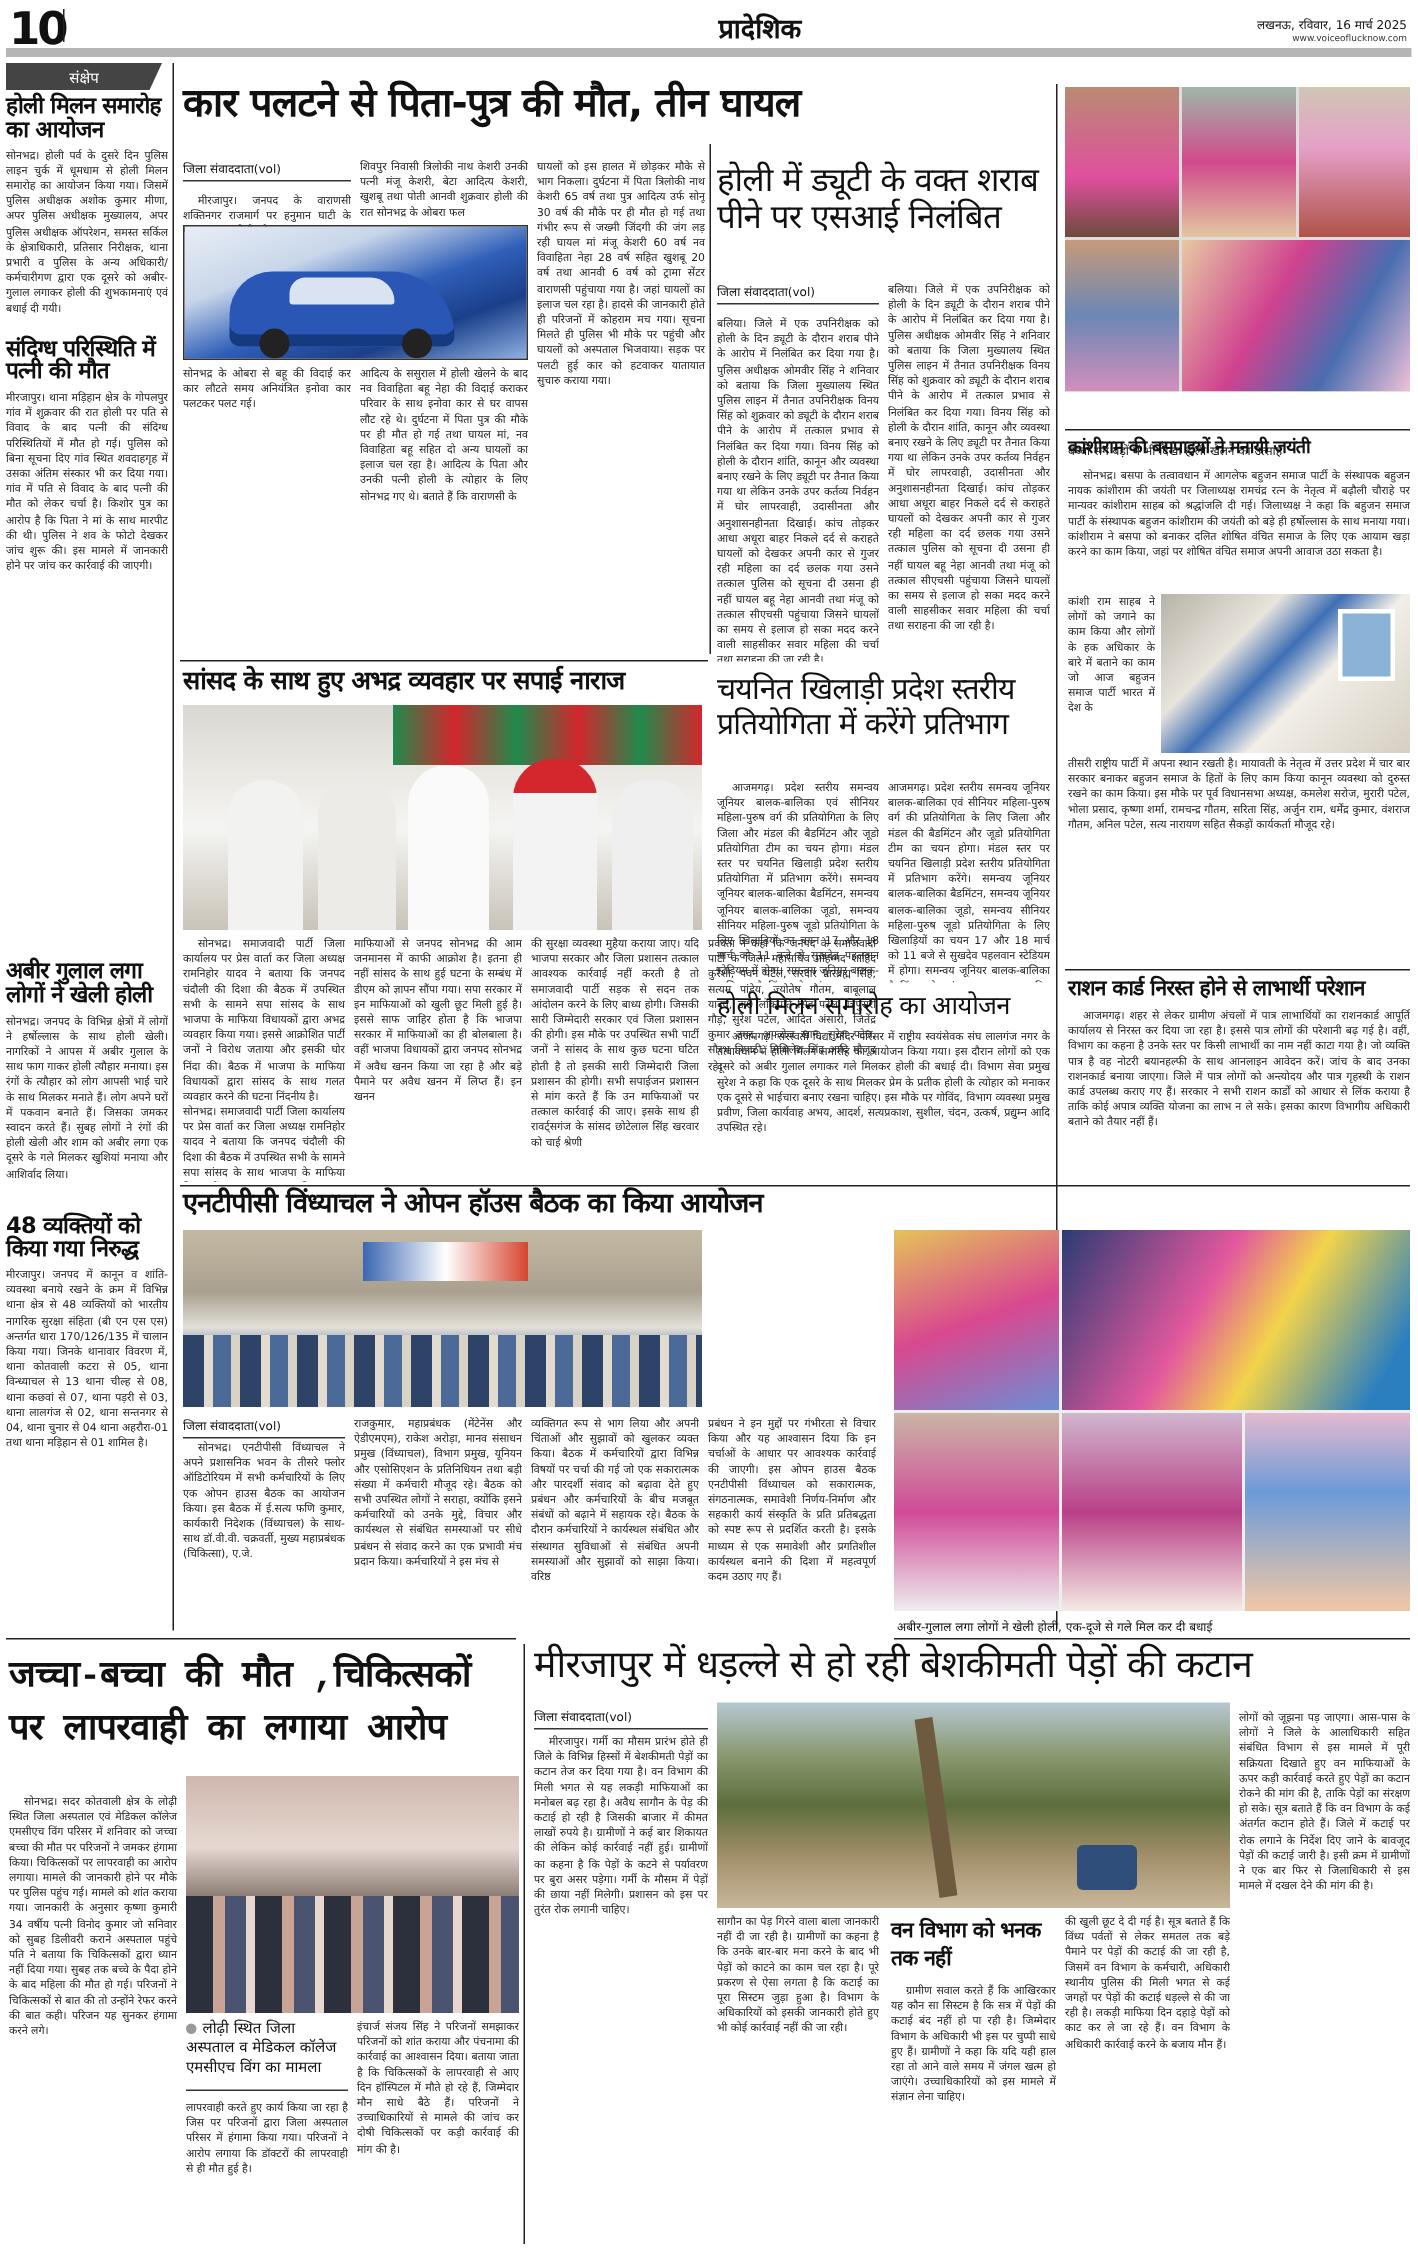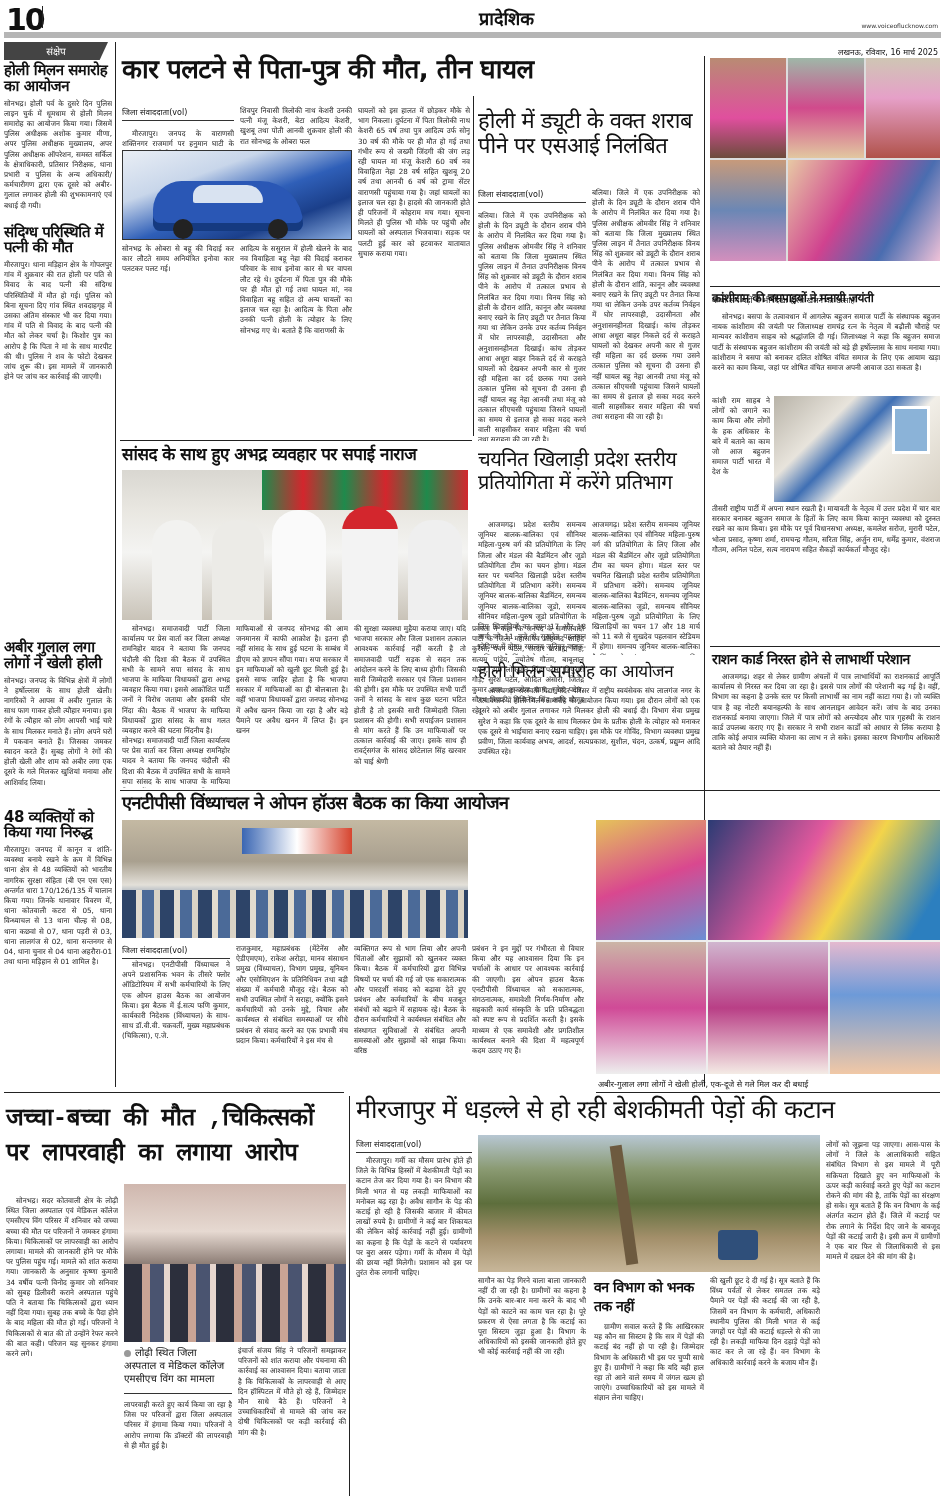--- a/index.html
+++ b/index.html
@@ -3,21 +3,21 @@
 <meta charset="utf-8">
 <style>
   * { box-sizing: border-box; margin: 0; padding: 0; }
   html, body { width: 945px; height: 1500px; background: #fff; overflow: hidden; }
   body { font-family: "DejaVu Sans", "Liberation Sans", sans-serif; color: #111; position: relative; }
   .abs { position: absolute; }
   .masthead-num { font-size: 30px; font-weight: bold; letter-spacing: -2px; }
   .masthead-title { font-size: 26px; font-weight: bold; }
   .masthead-title .mid { color: #888; }
   .section-title { font-size: 18px; font-weight: bold; }
-  .dateline { font-size: 8px; text-align: right; margin-top: 36px; }
+  .dateline { font-size: 8px; text-align: right; }
   .site { font-size: 6px; text-align: right; color: #333; }
   .top-bar { background: #b5b5b5; height: 6px; }
   .col-rule { background: #222; width: 1px; }
   .hrule { background: #222; height: 1px; }
   .hl-xl { font-weight: bold; line-height: 1.05; letter-spacing: -0.5px; }
   .hl-light { font-weight: normal; line-height: 1.15; letter-spacing: -0.5px; }
   .body-text { font-size: 7.2px; line-height: 10.2px; text-align: justify; color: #222; overflow: hidden; }
   .byline { font-size: 8px; border-bottom: 1px solid #333; padding-bottom: 3px; }
   .tag { background: #444; color: #fff; font-size: 10px; text-align: center; clip-path: polygon(0 0, 100% 0, 92% 100%, 0 100%); padding: 2px 0; }
   .photo { overflow: hidden; }

